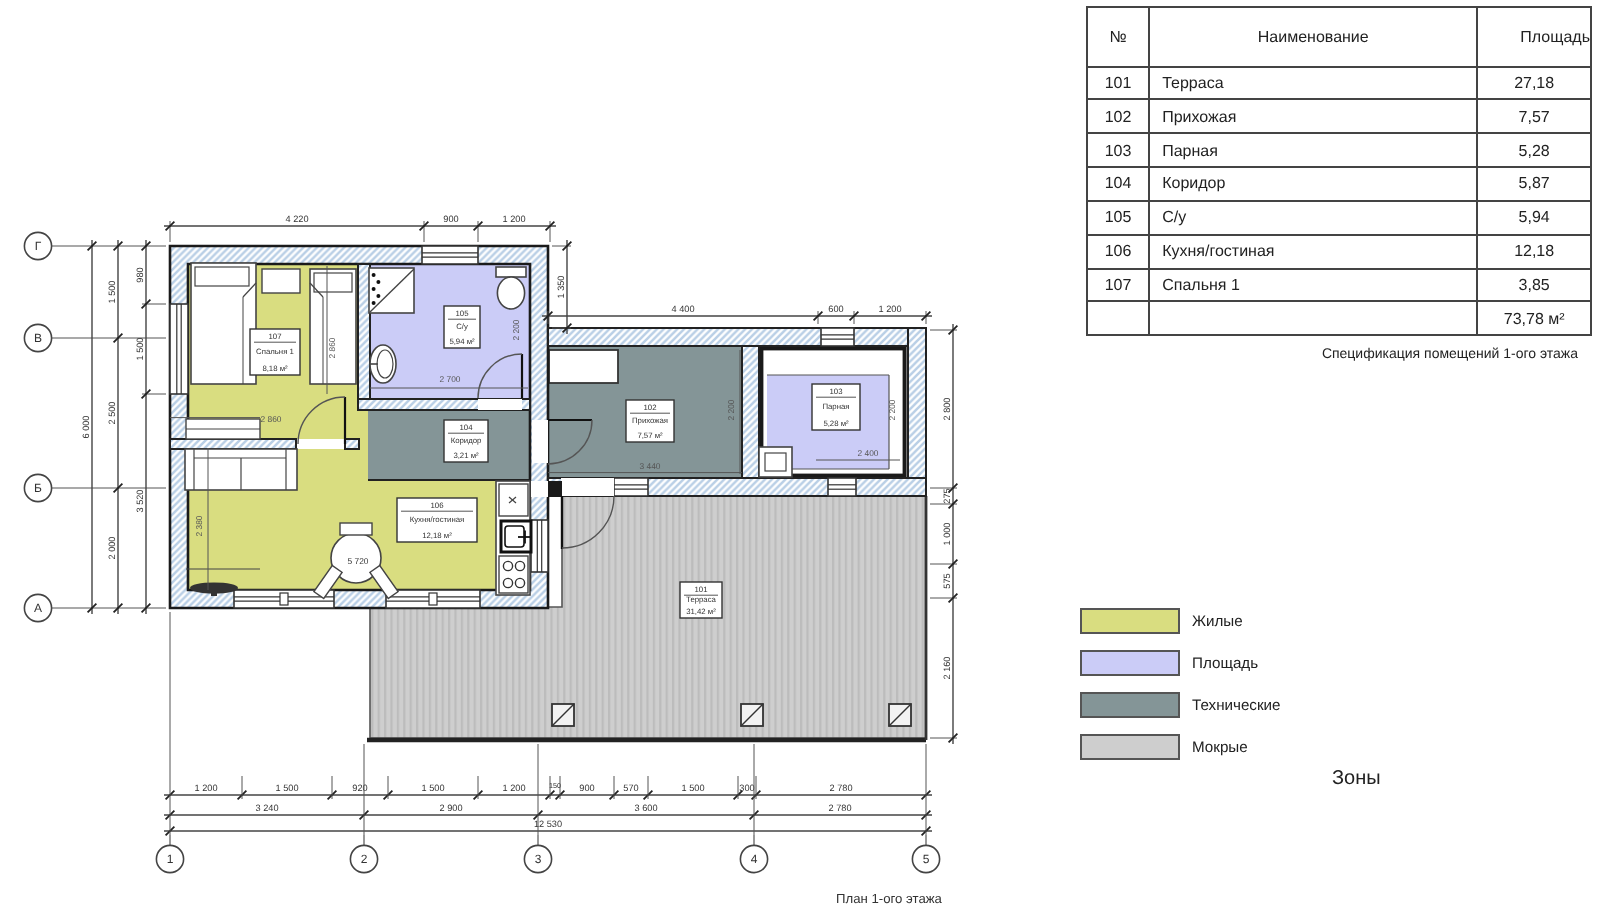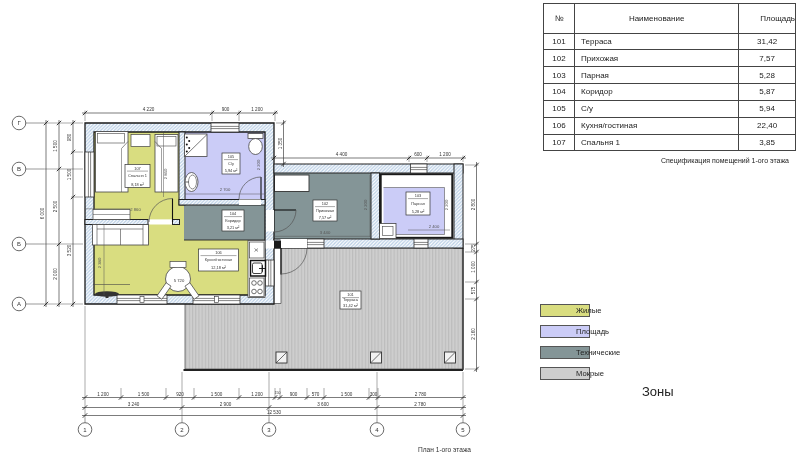--- a/index.html
+++ b/index.html
@@ -9,22 +9,22 @@
 table{border-collapse:collapse;width:253px;table-layout:fixed;border:1.6px solid #222}
 td{border:0.8px solid #444;font-size:8px;color:#222;height:16.85px;padding:0}
 tr.hd td{height:29.5px}
 .c1{width:29px;text-align:center}
 .c2{width:171px;text-align:left;padding-left:6px}
 .c2h{width:153px;text-align:center}
 .c3{width:53px;text-align:center}
 .c3h{width:53px;text-align:right}
 #cap{margin-top:6px;text-align:right;font-size:7px;color:#222;padding-right:7px}
 .lbox{position:absolute;left:540px;width:50px;height:12.5px;border:0.9px solid #555}
-.ltxt{position:absolute;left:576px;font-size:7.6px;color:#222}
-#zony{position:absolute;left:642px;top:384px;font-size:13px;color:#222}
+.ltxt{position:absolute;left:596px;font-size:7.6px;color:#222}
+#zony{position:absolute;left:666px;top:384px;font-size:10px;color:#222}
 </style></head>
 <body>
 <div id="wrap">
 <div id="plan"><svg width="540" height="461" viewBox="0 0 540 461" font-family="Liberation Sans, sans-serif">
         <defs>
 <pattern id="wh" width="3.4" height="3.4" patternUnits="userSpaceOnUse">
 <rect width="3.4" height="3.4" fill="#ffffff"></rect>
 <path d="M-0.85,0.85 L0.85,-0.85 M0,3.4 L3.4,0 M2.55,4.25 L4.25,2.55" stroke="#b9cfe6" stroke-width="1.25" fill="none"></path>
 </pattern>
 <pattern id="tz" width="3.2" height="6" patternUnits="userSpaceOnUse">
@@ -371,21 +371,21 @@
 <table cellspacing="0">
 <tbody>
           <tr class="hd">
             <td class="c1">№</td>
             <td class="c2h">Наименование</td>
             <td class="c3h">Площадь</td>
           </tr>
 <tr>
             <td class="c1">101</td>
             <td class="c2">Терраса</td>
-            <td class="c3">31,42</td>
+            <td class="c3">27,18</td>
           </tr>
           <tr>
             <td class="c1">102</td>
             <td class="c2">Прихожая</td>
             <td class="c3">7,57</td>
           </tr>
           <tr>
             <td class="c1">103</td>
             <td class="c2">Парная</td>
             <td class="c3">5,28</td>
@@ -396,26 +396,31 @@
             <td class="c3">5,87</td>
           </tr>
           <tr>
             <td class="c1">105</td>
             <td class="c2">С/у</td>
             <td class="c3">5,94</td>
           </tr>
           <tr>
             <td class="c1">106</td>
             <td class="c2">Кухня/гостиная</td>
-            <td class="c3">22,40</td>
+            <td class="c3">12,18</td>
           </tr>
           <tr>
             <td class="c1">107</td>
             <td class="c2">Спальня 1</td>
             <td class="c3">3,85</td>
+          </tr>
+          <tr>
+            <td class="c1"></td>
+            <td class="c2"></td>
+            <td class="c3">73,78 м²</td>
           </tr>
 </tbody>
       </table>
 <div id="cap">Спецификация помещений 1-ого этажа</div>
 </div>
 <div class="lbox" style="top:304px;background:#d9dd80"></div>
     <div class="ltxt" style="top:306px">Жилые</div>
     <div class="lbox" style="top:325px;background:#cbccf7"></div>
     <div class="ltxt" style="top:327px">Площадь</div>
     <div class="lbox" style="top:346px;background:#849597"></div>

